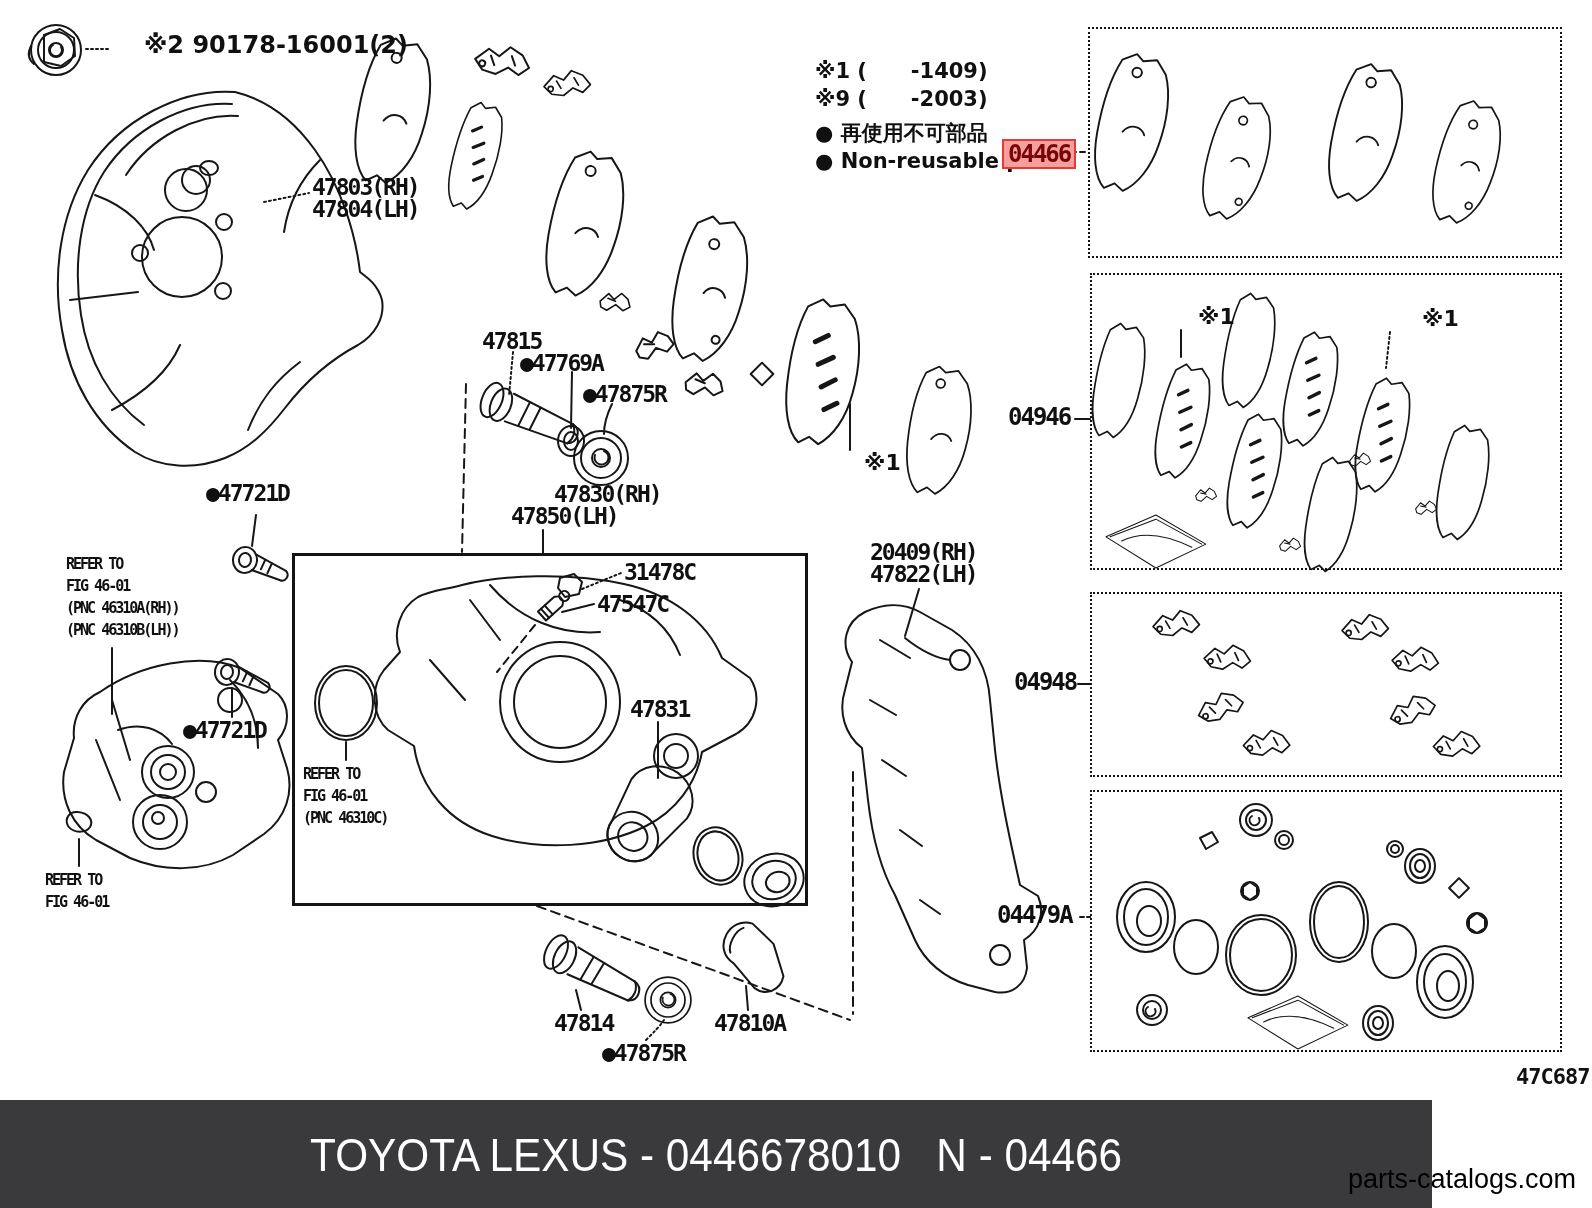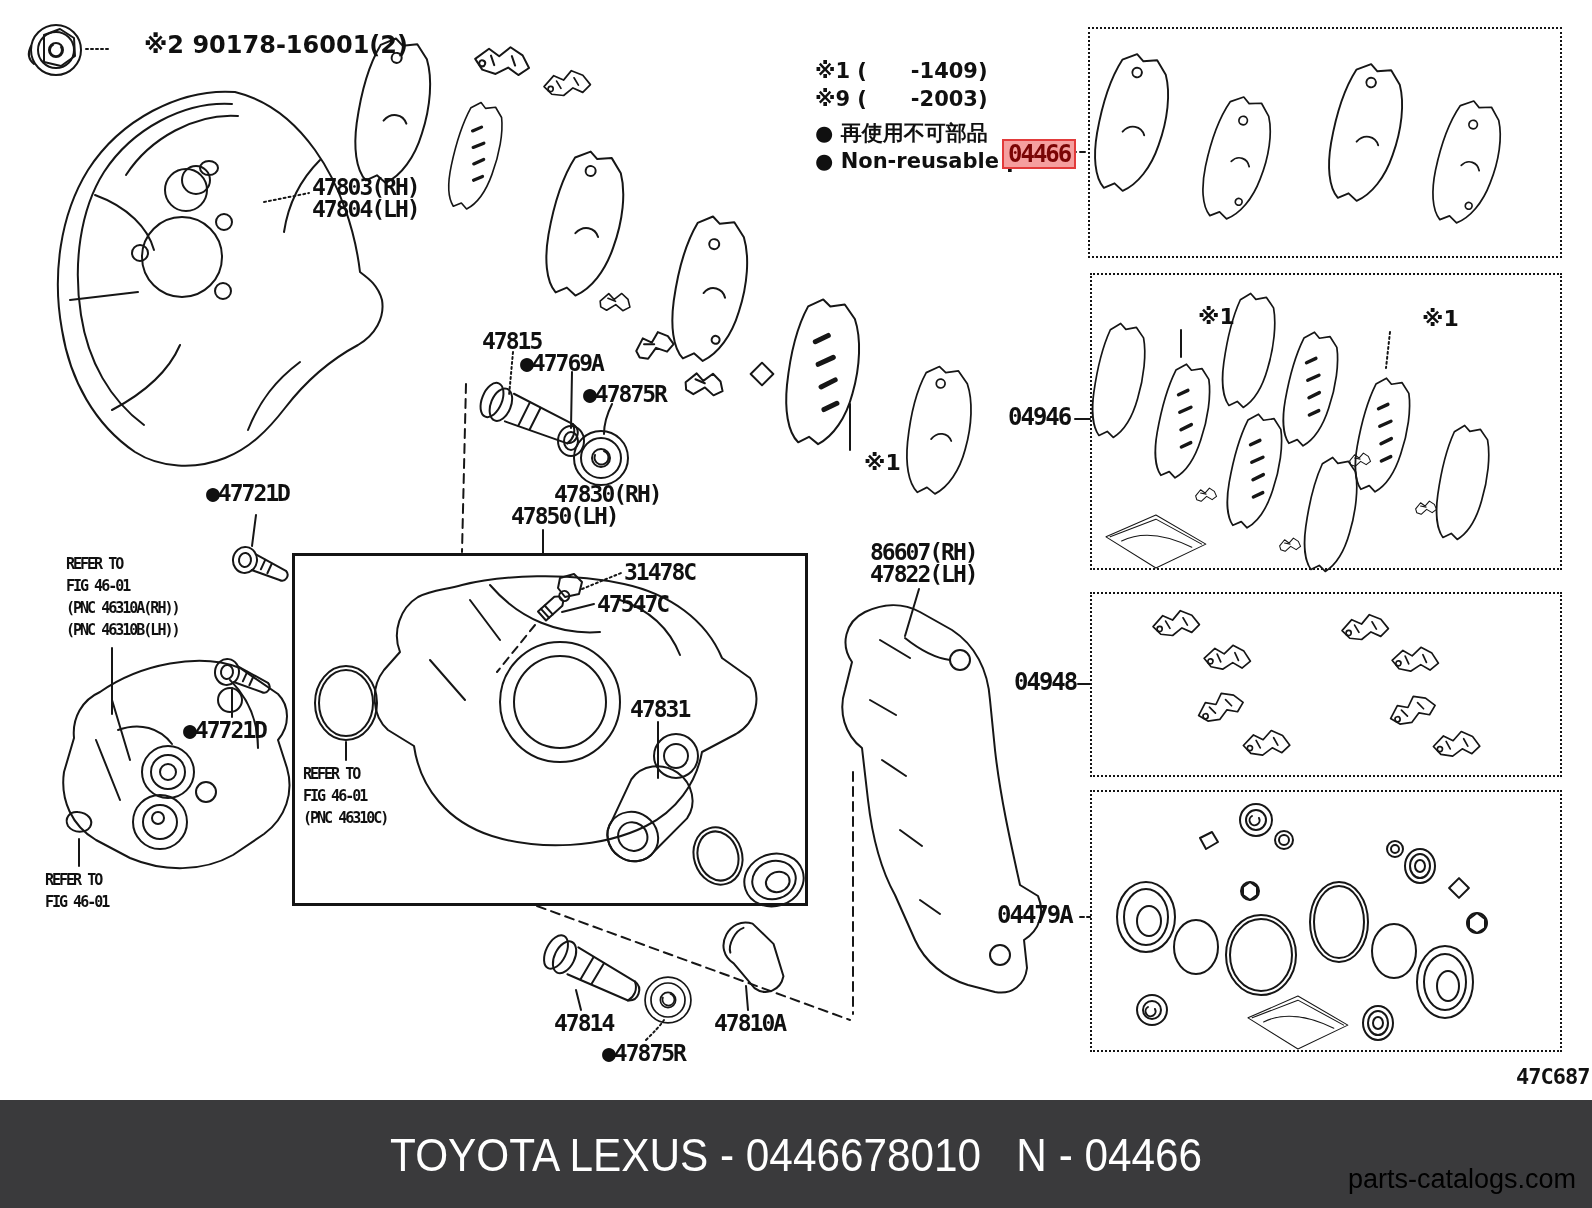--- a/index.html
+++ b/index.html
@@ -17,21 +17,21 @@
   .kit{font-size:24px;}
   .box{position:absolute;border:2px dotted #141414;background:transparent;}
   .solidbox{position:absolute;border:3px solid #141414;background:transparent;}
   .highlight{
     position:absolute;left:1002px;top:139px;
     background:#f59f9f;border:2px solid #e23b3b;color:#7a0505;
     font-weight:bold;font-size:24px;letter-spacing:-2px;padding:0 4px;line-height:26px;
   }
   .diagcode{position:absolute;left:1516px;top:1064px;font-weight:bold;font-size:22px;letter-spacing:-1px;}
   .banner{
-    position:absolute;left:0;top:1100px;width:1592px;height:108px;background:#3a3a3c;
+    position:absolute;left:0;top:1100px;width:1432px;height:108px;background:#3a3a3c;
     display:flex;align-items:center;justify-content:center;
   }
   .banner-text{
     color:#ffffff;font-family:"Liberation Sans",sans-serif;font-size:47px;
     transform:scaleX(0.9);white-space:pre;
   }
   .watermark{
     position:absolute;right:16px;top:1164px;color:#000000;
     font-family:"Liberation Sans",sans-serif;font-size:27px;
   }
@@ -364,21 +364,21 @@
 <div class="lbl sm" style="left:45px;top:869px;">REFER TO</div>
 <div class="lbl sm" style="left:45px;top:891px;">FIG 46-01</div>
 
 <div class="lbl sm" style="left:303px;top:763px;">REFER TO</div>
 <div class="lbl sm" style="left:303px;top:785px;">FIG 46-01</div>
 <div class="lbl sm" style="left:303px;top:807px;">(PNC 46310C)</div>
 
 <div class="lbl" style="left:624px;top:561px;">31478C</div>
 <div class="lbl" style="left:597px;top:593px;">47547C</div>
 <div class="lbl" style="left:630px;top:698px;">47831</div>
-<div class="lbl" style="left:870px;top:541px;">86607(RH)</div>
+<div class="lbl" style="left:870px;top:541px;">20409(RH)</div>
 <div class="lbl" style="left:870px;top:563px;">47822(LH)</div>
 <div class="lbl" style="left:554px;top:1012px;">47814</div>
 <div class="lbl" style="left:602px;top:1042px;">●47875R</div>
 <div class="lbl" style="left:714px;top:1012px;">47810A</div>
 
 <div class="lbl star" style="left:832px;top:452px;font-size:22px;">※1</div>
 <div class="lbl star" style="left:1166px;top:306px;font-size:22px;">※1</div>
 <div class="lbl star" style="left:1390px;top:308px;font-size:22px;">※1</div>
 
 <div class="highlight">04466</div>

